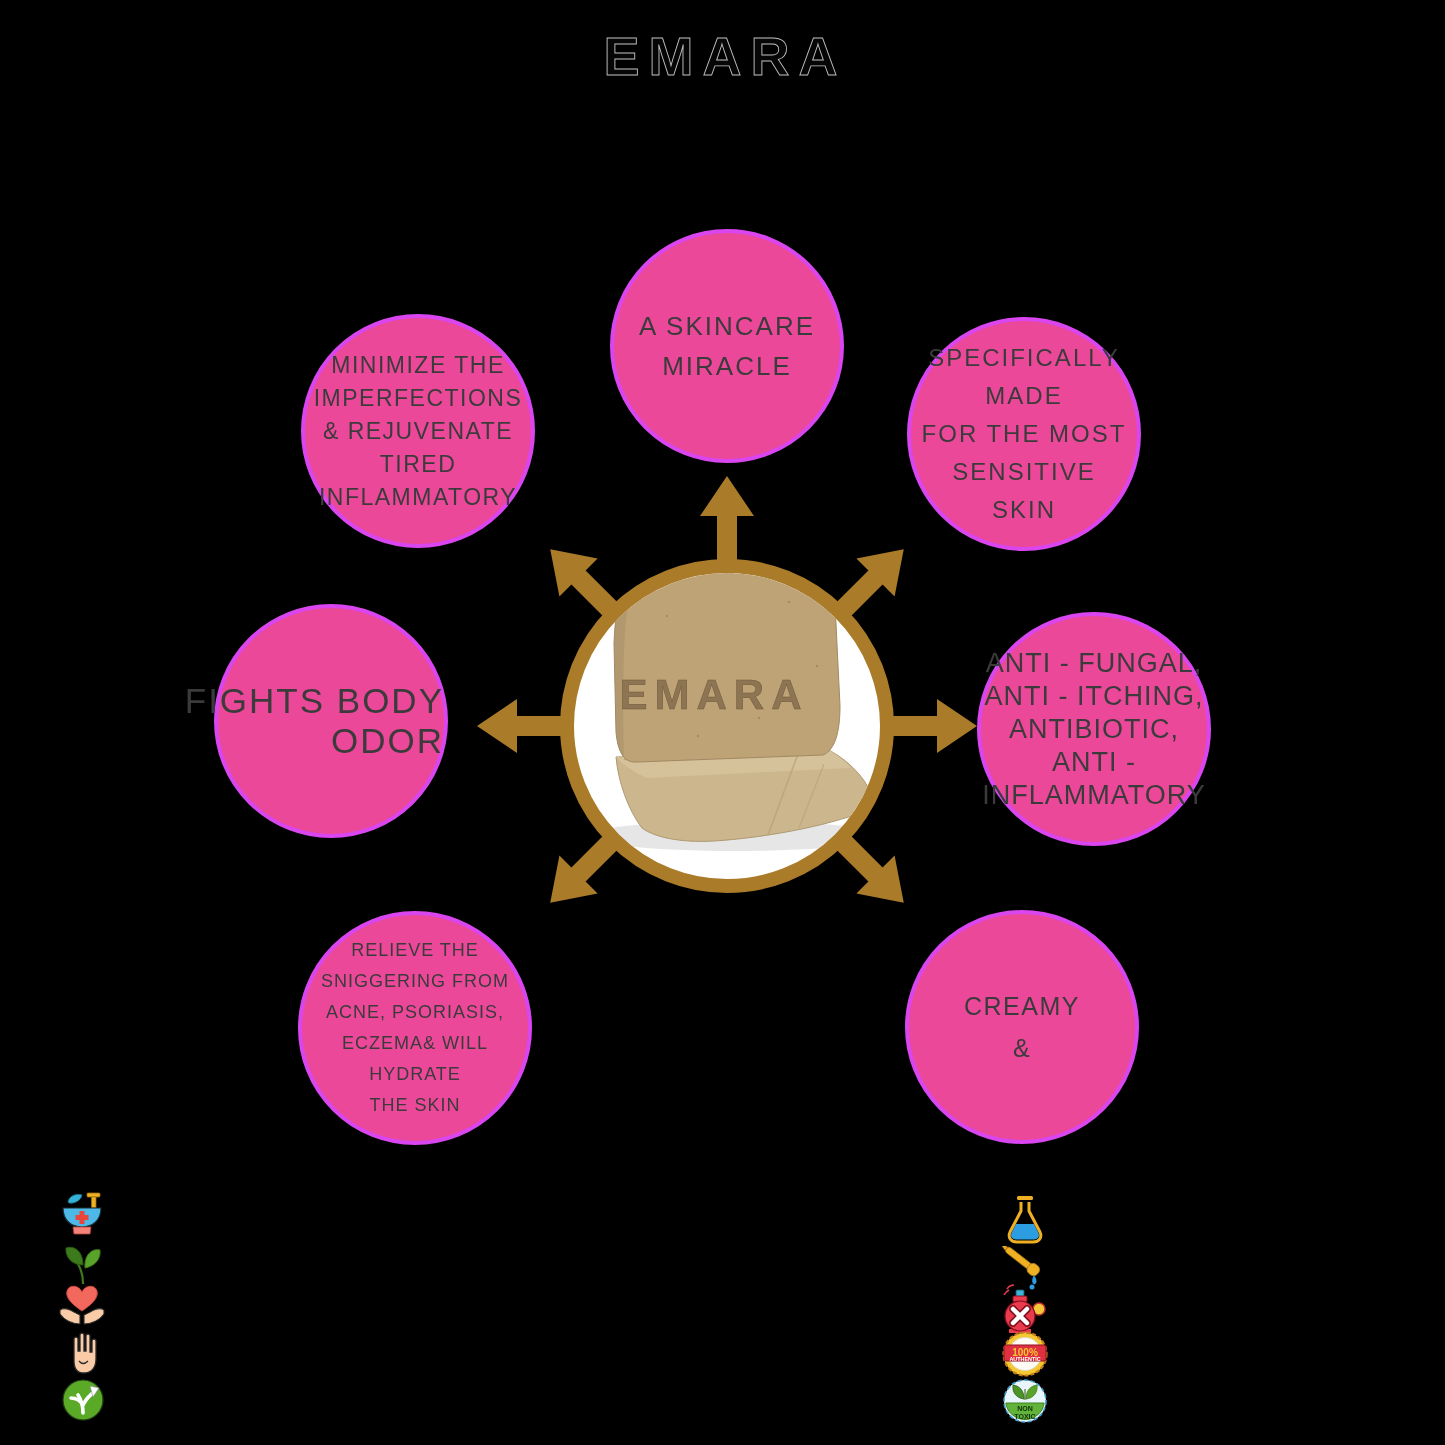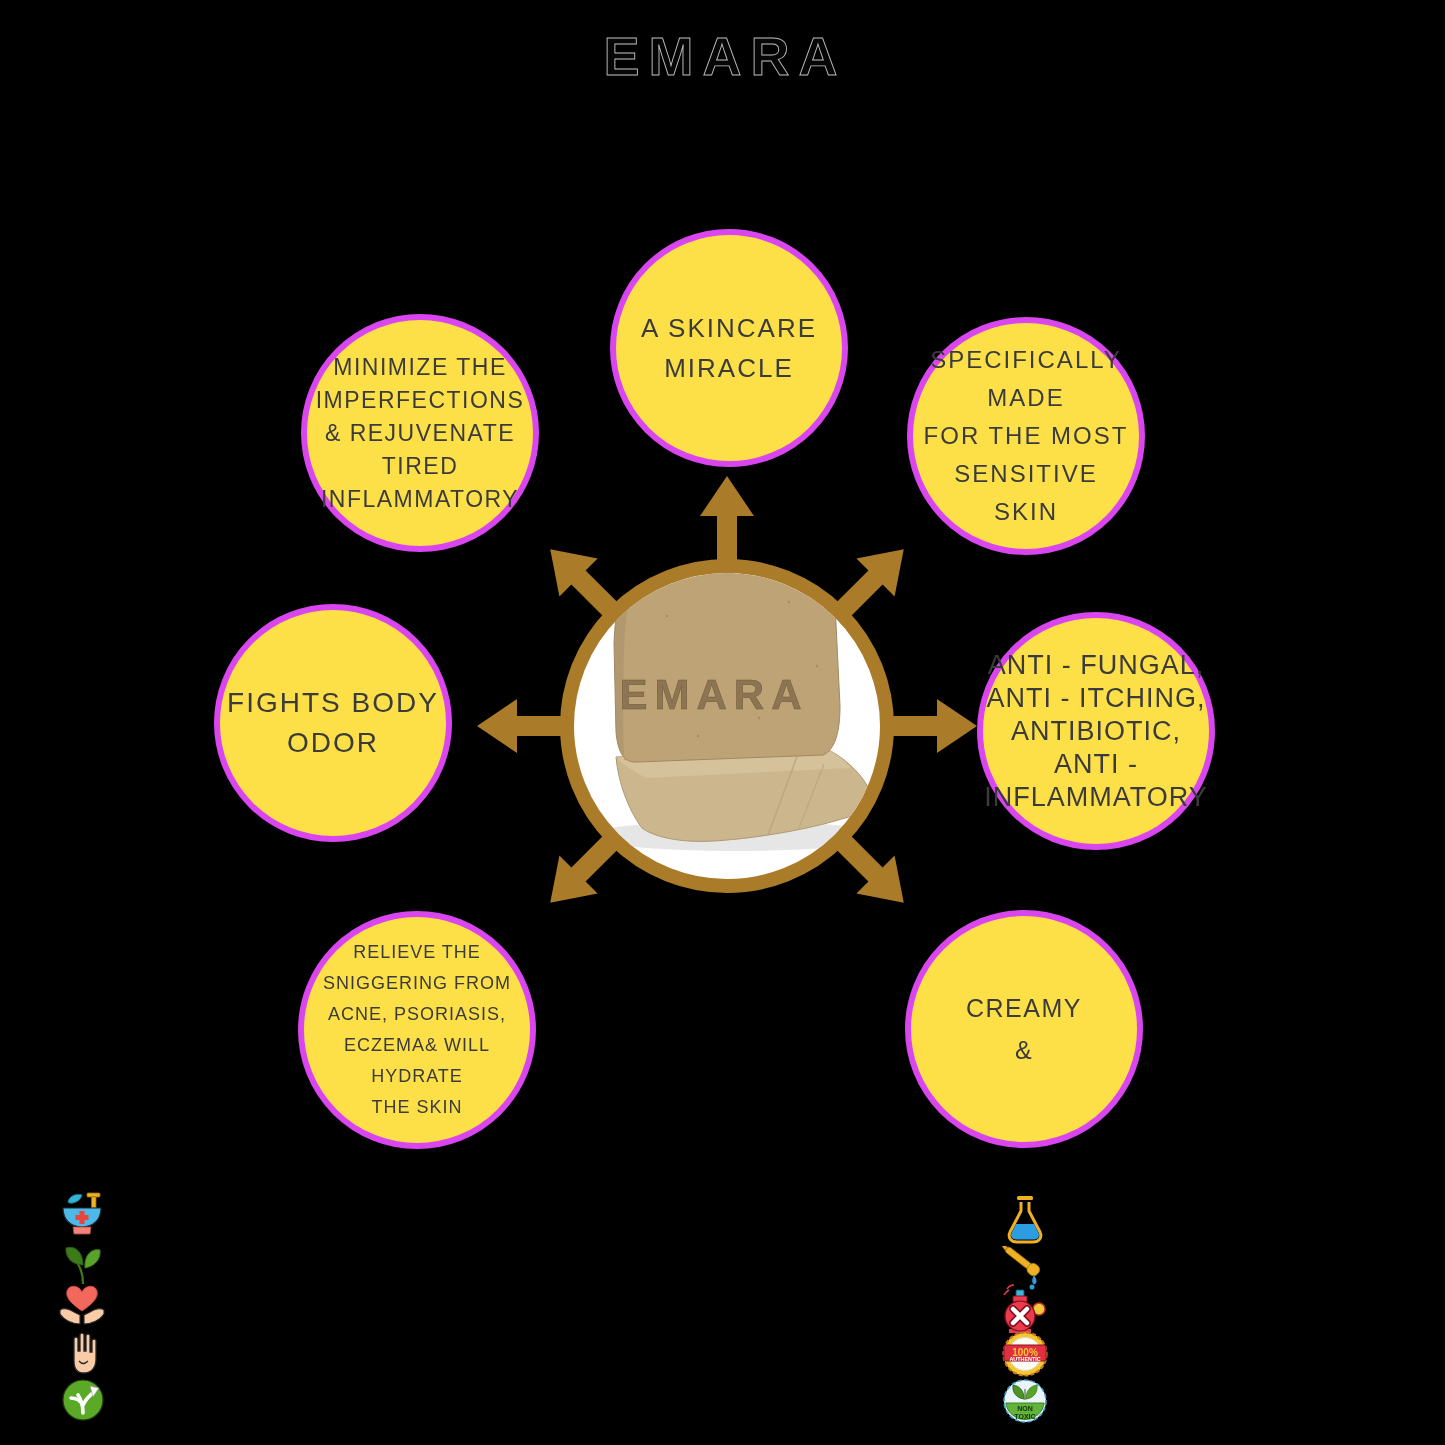--- a/index.html
+++ b/index.html
@@ -4,29 +4,29 @@
 <style>
   html,body{margin:0;padding:0;background:#000;}
   .stage{
     position:relative;width:1342px;height:1445px;background:#000;overflow:hidden;
     font-family:"Liberation Sans",sans-serif;
   }
   .logo-wrap{position:absolute;left:555px;top:22px;width:340px;height:72px;}
   .hub-wrap{position:absolute;left:467px;top:466px;width:520px;height:520px;}
   .bubble{
     position:absolute;width:226px;height:226px;border-radius:50%;
-    background:#fde047;border:6px solid #d946ef;
+    background:#ec4899;border:4px solid #d946ef;
     display:flex;flex-direction:column;align-items:center;justify-content:center;
     text-align:center;color:#3b3b3b;
   }
   .bubble span{display:block;white-space:nowrap;}
   .b-top{left:610px;top:229px;font-size:26px;line-height:40px;letter-spacing:2px;}
   .b-top-left{left:301px;top:314px;font-size:23px;line-height:33px;letter-spacing:1.5px;}
   .b-top-right{left:907px;top:317px;font-size:24px;line-height:38px;letter-spacing:2px;}
-  .b-left{left:214px;top:604px;font-size:28px;line-height:40px;letter-spacing:2px;}
+  .b-left{left:214px;top:604px;font-size:35px;line-height:40px;letter-spacing:2px;align-items:flex-end;}
   .b-right{left:977px;top:612px;font-size:27px;line-height:33px;letter-spacing:1px;}
   .b-bottom-left{left:298px;top:911px;font-size:18px;line-height:31px;letter-spacing:1px;}
   .b-bottom-right{left:905px;top:910px;font-size:25px;line-height:42px;letter-spacing:1.5px;}
   .ic{position:absolute;line-height:0;}
   #ic-mortar{left:56px;top:1191px;}
   #ic-leaves{left:60px;top:1240px;}
   #ic-hearthands{left:57px;top:1281px;}
   #ic-hand{left:62px;top:1328px;}
   #ic-sprout{left:60px;top:1377px;}
   #ic-flask{left:1002px;top:1194px;}

